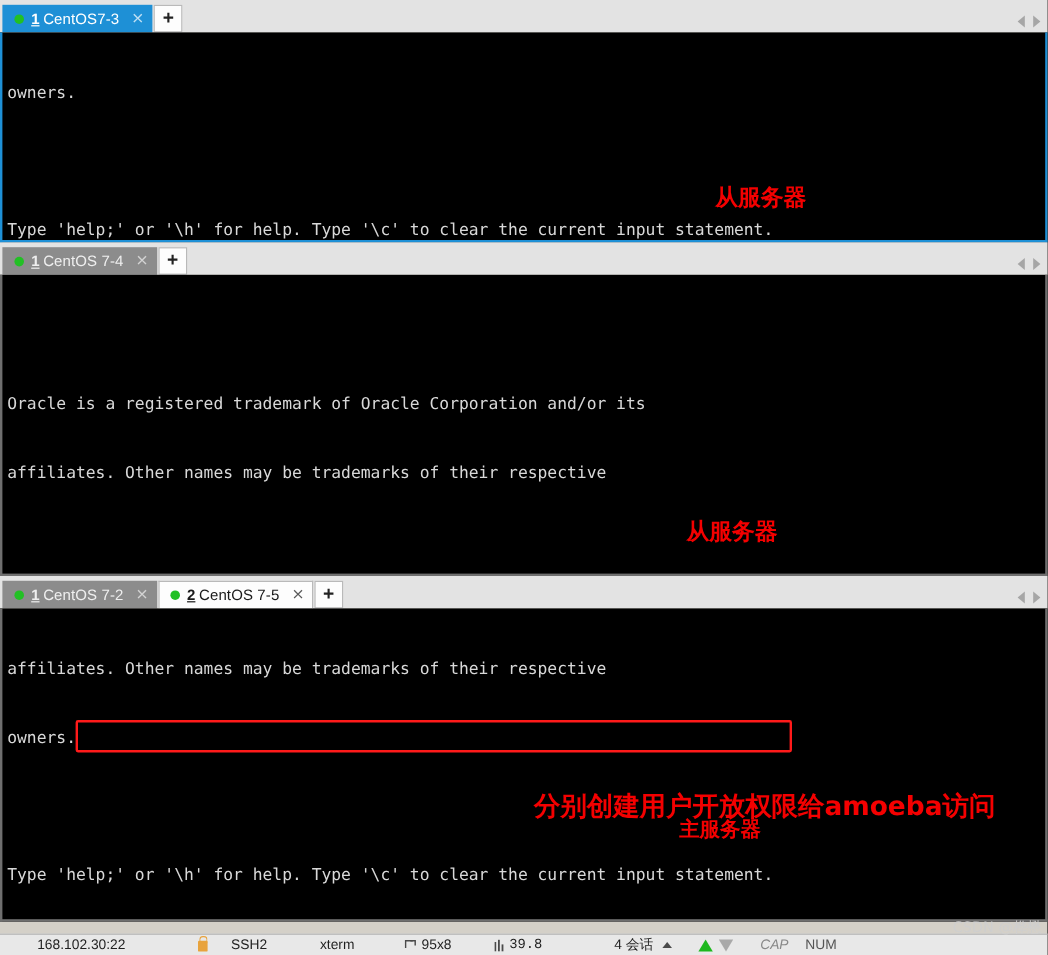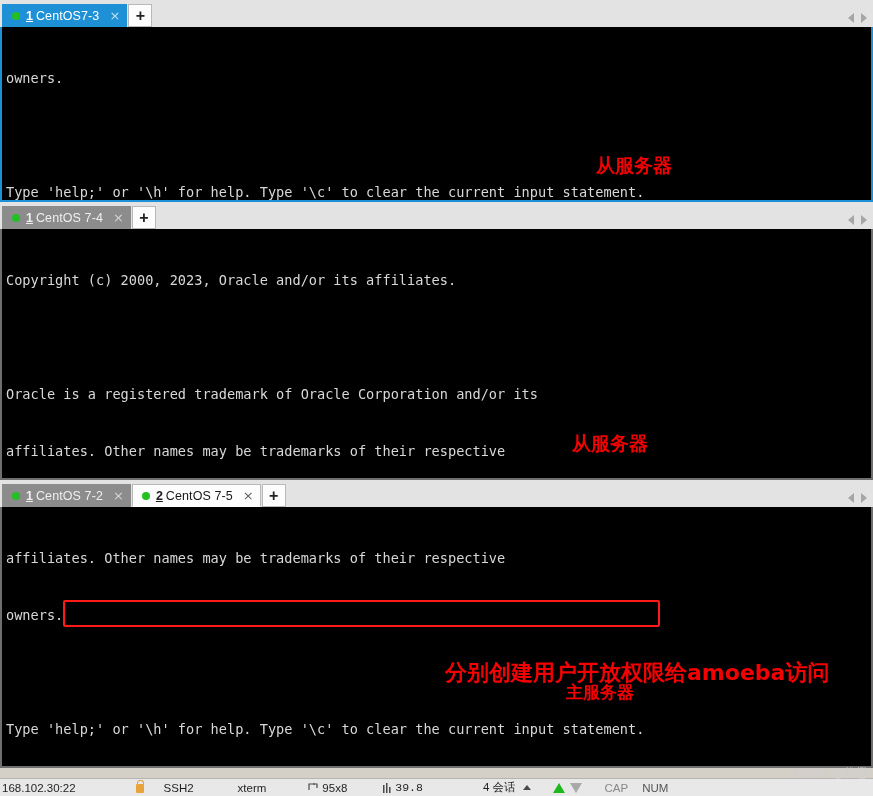--- a/index.html
+++ b/index.html
@@ -112,20 +112,21 @@
 
   
   .statusbar {
     position: absolute; left: 0; bottom: 0;
     width: 873px; height: 18px;
     background: #e8e8e8;
     border-top: 1px solid #b5b5b5;
     display: flex; align-items: center;
     font-size: 11.5px; color: #1f1f1f;
     overflow: hidden;
+    padding-left: 29px;
   }
   .sb-item { display: flex; align-items: center; white-space: nowrap; }
   .sb-host { margin-left: 2px; }
   .sb-ssh { margin-left: 60px; display: flex; align-items: center; gap: 20px; }
   .lock {
     width: 8px; height: 9px; position: relative;
     background: #e8a33d; border-radius: 1px; margin-top: 2px;
   }
   .lock::before {
     content: ""; position: absolute; left: 1.5px; top: -4px;
@@ -144,21 +145,21 @@
   }
   .sb-arrows { margin-left: 22px; display: flex; gap: 5px; align-items: center; }
   .arr-up {
     width: 0; height: 0; border-left: 6px solid transparent;
     border-right: 6px solid transparent; border-bottom: 10px solid #1db81d;
   }
   .arr-dn {
     width: 0; height: 0; border-left: 6px solid transparent;
     border-right: 6px solid transparent; border-top: 10px solid #a9a9a9;
   }
-  .sb-cap { margin-left: 22px; color: #888; }
+  .sb-cap { margin-left: 22px; color: #888; font-style: italic; }
   .sb-numlk { margin-left: 14px; color: #555; }
 
   .watermark {
     position: absolute; right: 5px; bottom: 14px;
     font-size: 12px; color: #cfcfcf;
     font-family: "DejaVu Sans", sans-serif;
     opacity: .95; white-space: nowrap;
     z-index: 20;
   }
 </style>
@@ -202,21 +203,20 @@
         <span class="tlabel">CentOS 7-4</span>
         <span class="tclose">×</span>
       </div>
       <div class="tab-plus">+</div>
       <div class="tab-scroll">
         <span class="tri tri-l"></span>
         <span class="tri tri-r"></span>
       </div>
     </div>
     <div class="term bordered-gray" style="height:251px">
-      <div class="line">Copyright (c) 2000, 2023, Oracle and/or its affiliates.</div>
       <div class="blank"></div>
       <div class="line">Oracle is a registered trademark of Oracle Corporation and/or its</div>
       <div class="line">affiliates. Other names may be trademarks of their respective</div>
       
       
       
       
       
       
       

